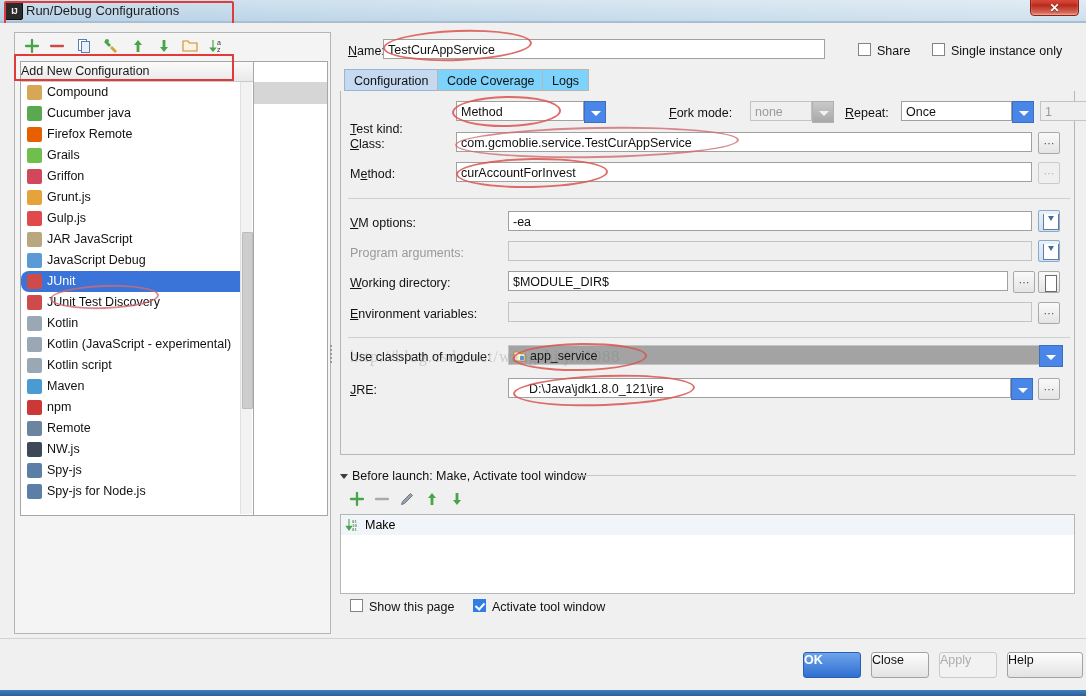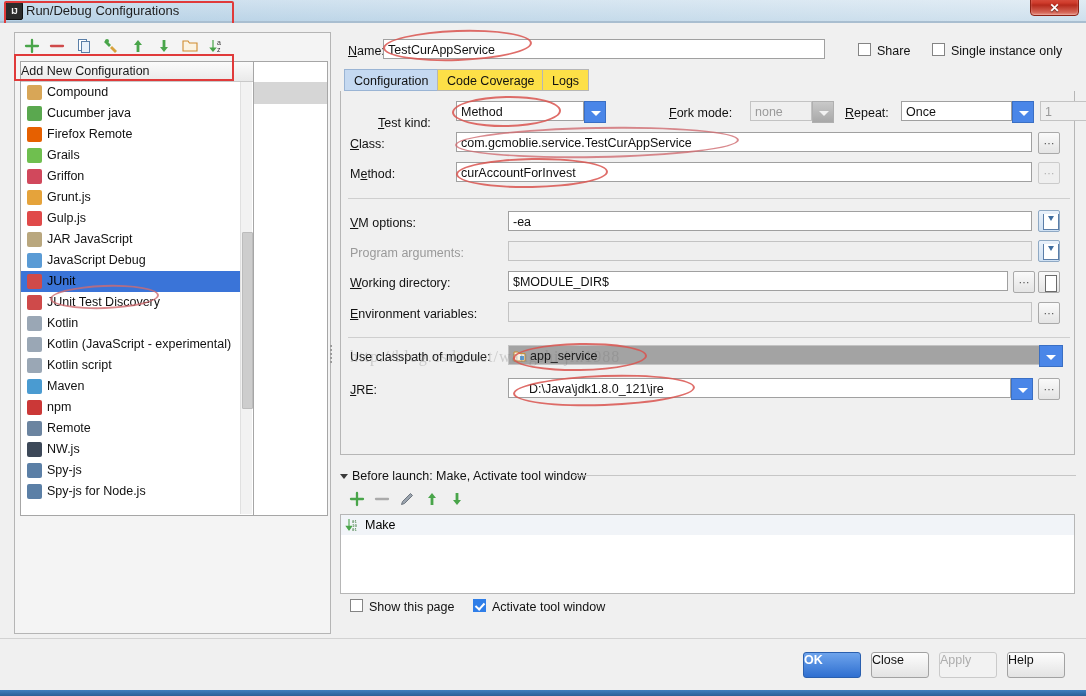--- a/index.html
+++ b/index.html
@@ -82,21 +82,21 @@
   .list-header{
     height:19px;line-height:19px;text-align:left;font-size:12.5px;
     background:linear-gradient(180deg,#fbfbfb,#e9e9e9);
     border-bottom:1px solid #c9c9c9;color:#1a1a1a;
   }
   .cfg-row{
     height:21px;line-height:21px;padding-left:6px;white-space:nowrap;
     font-size:12.5px;color:#111;cursor:pointer;
     display:flex;align-items:center;
   }
-  .cfg-row.sel{background:#3a74d8;color:#000000;}
+  .cfg-row.sel{background:#3a74d8;color:#ffffff;border-radius:8px;}
   .cfg-ic{
     width:15px;height:15px;margin-right:5px;flex:0 0 15px;
     border-radius:2px;position:relative;
   }
   .list-scroll{
     position:absolute;right:1px;top:20px;width:11px;height:432px;background:#f2f2f2;
     border-left:1px solid #e0e0e0;
   }
   .list-thumb{
     position:absolute;left:1px;top:150px;width:9px;height:175px;
@@ -195,21 +195,21 @@
   .cb.on{background:#2f7ee8;border-color:#2f7ee8;}
   .cb.on:after{
     content:"";position:absolute;left:3px;top:1px;width:4px;height:7px;
     border:solid #fff;border-width:0 2px 2px 0;transform:rotate(42deg);
   }
 
   
   .tabs{position:absolute;left:0;top:37px;width:736px;height:23px;}
   .tab{
     position:absolute;top:0;height:22px;line-height:22px;padding:0 9px;
-    font-size:12.5px;border:1px solid #b6b6b6;background:#fde047;
+    font-size:12.5px;border:1px solid #b6b6b6;background:#7dd3fc;
     cursor:pointer;box-sizing:border-box;color:#111;white-space:nowrap;
   }
   .tab.active{background:#c5d9f1;border-color:#9ab4d4;text-align:center;}
   .panel-box{
     position:absolute;left:0;top:59px;width:735px;height:364px;
     border:1px solid #b6b6b6;border-top:none;background:#f0f0f0;box-sizing:border-box;
   }
   .hr{position:absolute;height:1px;background:#cfcfcf;}
 
   
@@ -451,21 +451,21 @@
       <div class="cb" style="left:592px;top:11px;"></div>
       <div class="lbl" style="left:611px;top:12px;">Single instance only</div>
 
       <div class="tabs">
         <div class="tab active" style="left:4px;">Configuration</div>
         <div class="tab" style="left:97px;">Code Coverage</div>
         <div class="tab" style="left:202px;">Logs</div>
       </div>
       <div class="panel-box"></div>
 
-      <div class="lbl" style="left:10px;top:84px;margin-left:28px;"><span class="u">T</span>est kind:</div>
+      <div class="lbl" style="left:10px;top:90px;"><span class="u">T</span>est kind:</div>
       <div class="txt" style="left:116px;top:69px;width:128px;">Method</div>
       <div class="arrow-blue" style="left:244px;top:69px;"></div>
 
       <div class="lbl" style="left:329px;top:74px;"><span class="u">F</span>ork mode:</div>
       <div class="txt dis" style="left:410px;top:69px;width:62px;">none</div>
       <div class="arrow-grey" style="left:472px;top:69px;"></div>
 
       <div class="lbl" style="left:505px;top:74px;"><span class="u">R</span>epeat:</div>
       <div class="txt" style="left:561px;top:69px;width:111px;">Once</div>
       <div class="arrow-blue" style="left:672px;top:69px;"></div>
@@ -573,21 +573,21 @@
       <div class="cb on" style="left:133px;top:567px;"></div>
       <div class="lbl" style="left:152px;top:568px;">Activate tool window</div>
     </div>
   </div>
 
   <div class="btnbar">
     <div class="btnbar-top"></div>
     <div class="dbtn primary" style="left:803px;width:58px;">OK</div>
     <div class="dbtn" style="left:871px;width:58px;">Close</div>
     <div class="dbtn dis" style="left:939px;width:58px;">Apply</div>
-    <div class="dbtn" style="left:1007px;width:58px;">Help</div>
+    <div class="dbtn" style="left:1007px;width:76px;">Help</div>
   </div>
   <div class="taskbar"></div>
 
   <div class="wm">http://blog.csdn.net/wangshi jin1988</div>
 
   <div class="ell" style="left:383px;top:30px;width:145px;height:27px;transform:rotate(-2deg);"></div>
   <div class="ell" style="left:452px;top:96px;width:105px;height:27px;transform:rotate(-1deg);"></div>
   <div class="ell2" style="left:455px;top:127px;width:280px;height:27px;transform:rotate(-1deg);"></div>
   <div class="ell" style="left:456px;top:158px;width:148px;height:26px;transform:rotate(-1deg);"></div>
   <div class="ell" style="left:513px;top:343px;width:130px;height:24px;transform:rotate(-1deg);"></div>

